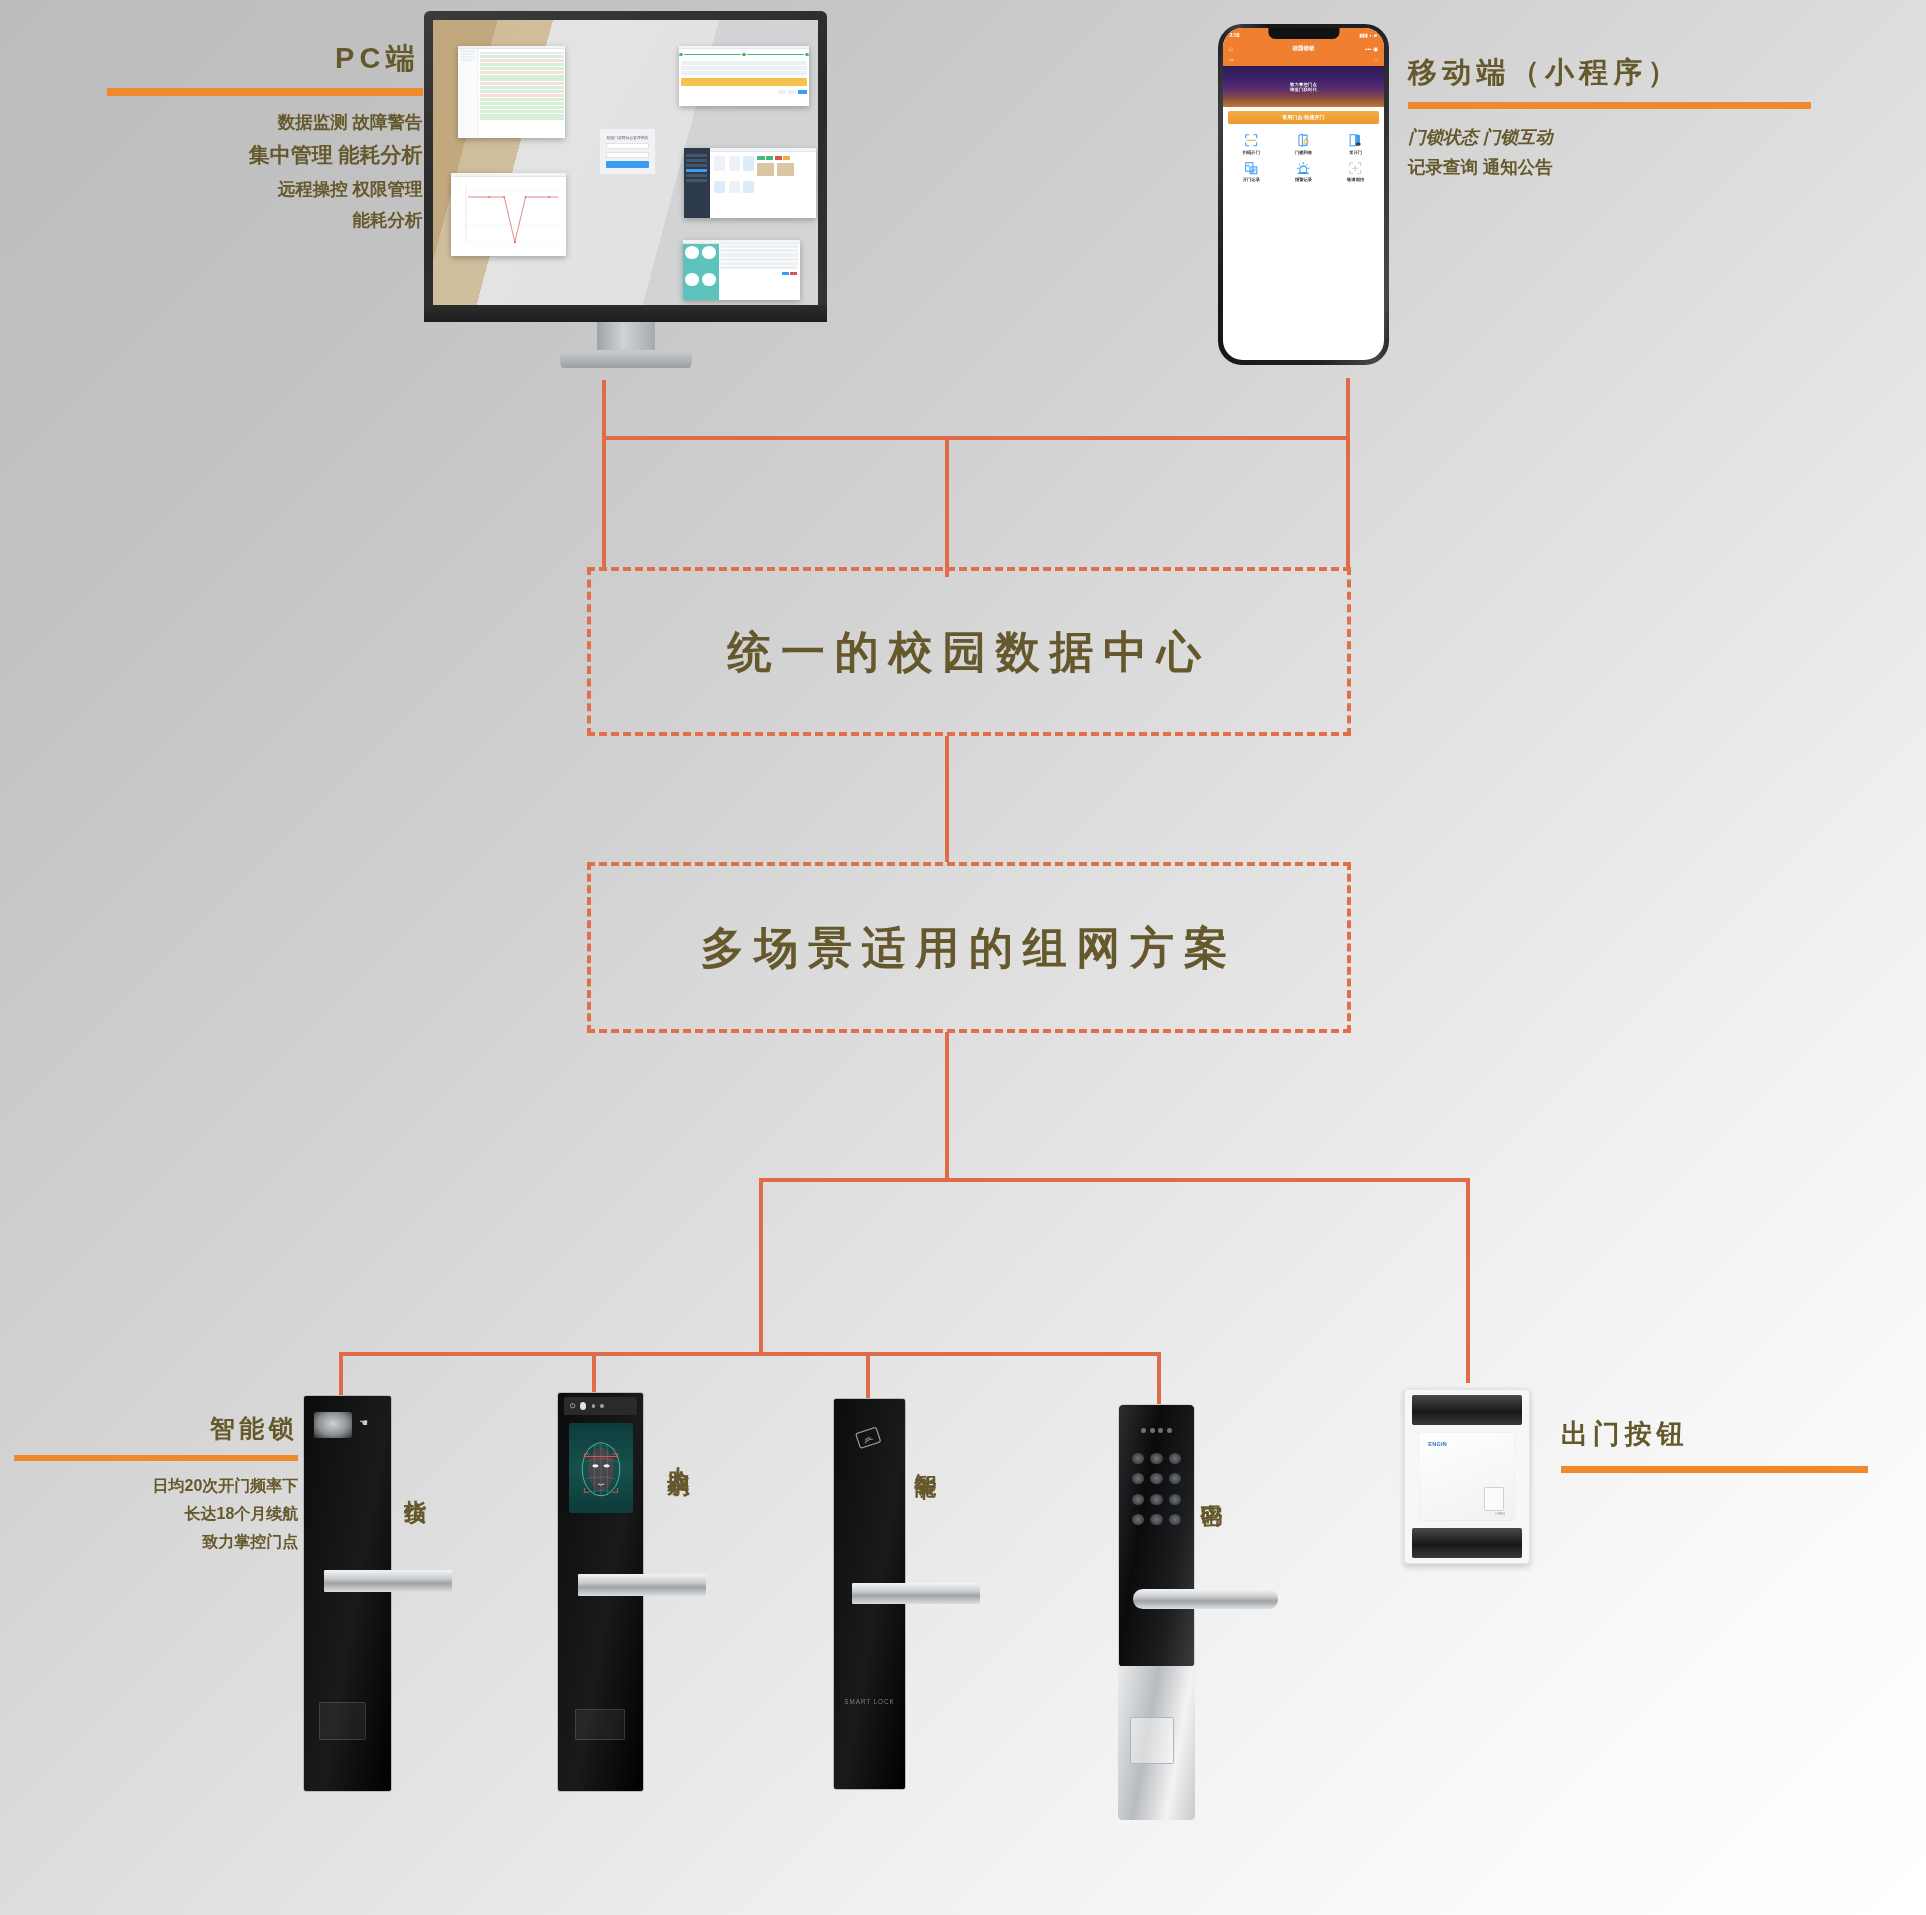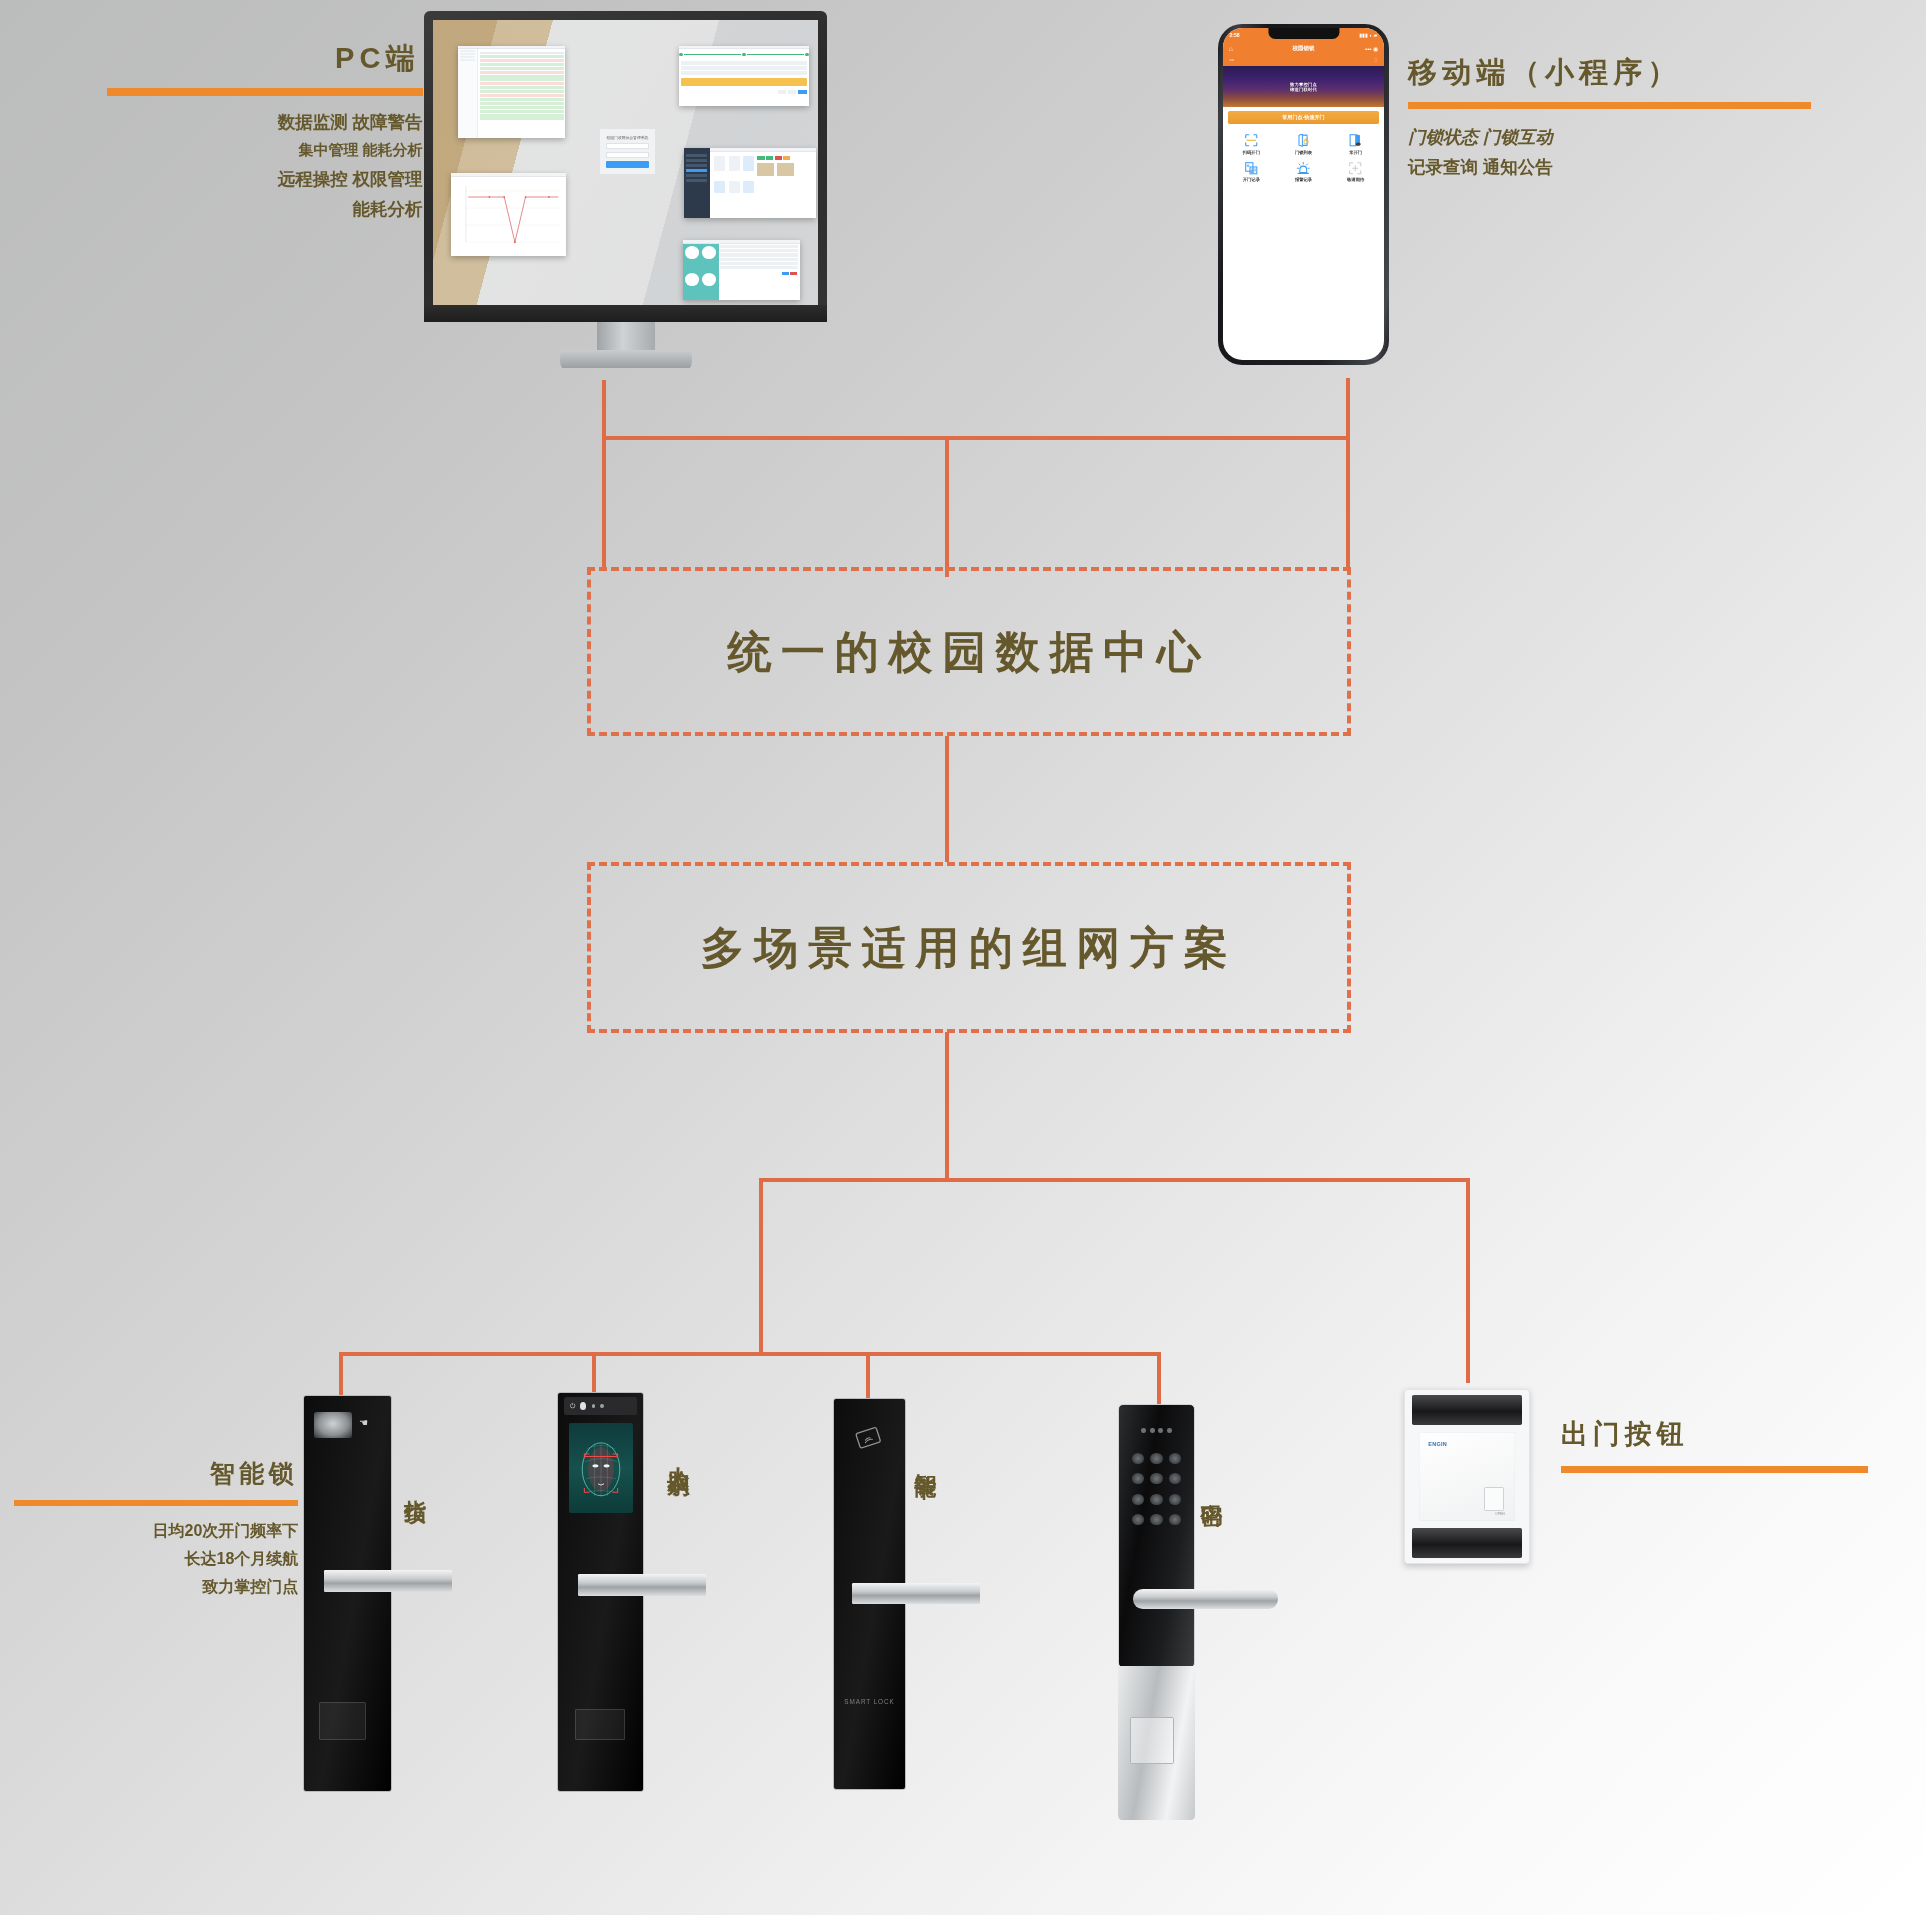--- a/index.html
+++ b/index.html
@@ -133,21 +133,21 @@
 </head>
 <body>
 
 <div id="stage">
 
   <div class="abs" style="left:25.6px; top:44px; width:397px;">
     <div class="sec-title" style="font-size:29px; text-align:right; padding-right:2.6px;">PC端</div>
     <div class="sec-rule" style="height:7.3px; margin:15.4px 0 11px 81px;"></div>
     <div style="text-align:right;">
       <div class="sec-body" style="font-size:17.5px;">数据监测 故障警告</div>
-      <div class="sec-body" style="font-size:15px;">集中管理 能耗分析</div>
+      <div class="sec-body" style="font-size:21px;">集中管理 能耗分析</div>
       <div class="sec-body" style="font-size:17.5px;">远程操控 权限管理</div>
       <div class="sec-body" style="font-size:17.5px;">能耗分析</div>
     </div>
   </div>
 
   <div class="abs" style="left:424px; top:10.7px; width:403px; height:371px;">
     <div class="mon-body" style="width:403px; height:311px;">
       <div class="mon-screen" style="height:285px;">
         <div class="corridor"></div>
 
@@ -433,21 +433,21 @@
   <div class="conn conn-v abs" style="left:759px; top:1178px; height:175px;"></div>
   <div class="conn conn-v abs" style="left:1466px; top:1178px; height:205px;"></div>
 
   <div class="conn conn-h abs" style="left:339px; top:1352px; width:821px;"></div>
   <div class="conn conn-v abs" style="left:339px; top:1352px; height:87px;"></div>
   <div class="conn conn-v abs" style="left:592px; top:1352px; height:87px;"></div>
   <div class="conn conn-v abs" style="left:866px; top:1352px; height:87px;"></div>
   <div class="conn conn-v abs" style="left:1157px; top:1352px; height:92px;"></div>
 
   <div class="abs" style="left:4.3px; top:1416px; width:294px;">
-    <div class="sec-title" style="font-size:25px; text-align:right;margin-top:45px;">智能锁</div>
+    <div class="sec-title" style="font-size:25px; text-align:right;">智能锁</div>
     <div class="sec-rule" style="height:6.4px; margin:13.7px 0 11px 9.4px;"></div>
     <div style="text-align:right;">
       <div class="sec-body" style="font-size:16px;">日均20次开门频率下</div>
       <div class="sec-body" style="font-size:16px;">长达18个月续航</div>
       <div class="sec-body" style="font-size:16px;">致力掌控门点</div>
     </div>
   </div>
 
   <div class="lock" style="left:303px; top:1395px; width:89px; height:397px;">
     <div class="lock-fp" style="left:10.2px; top:16px; width:38px; height:25.6px;"></div>

